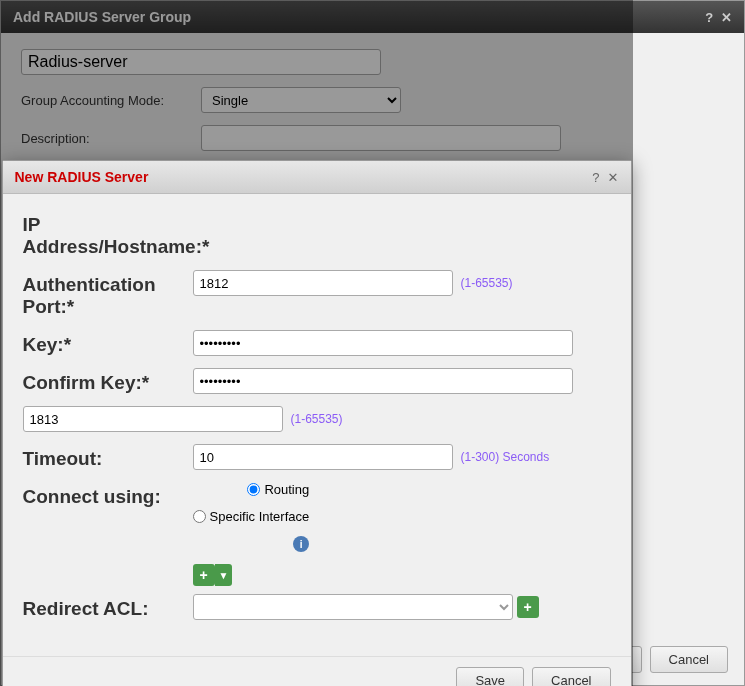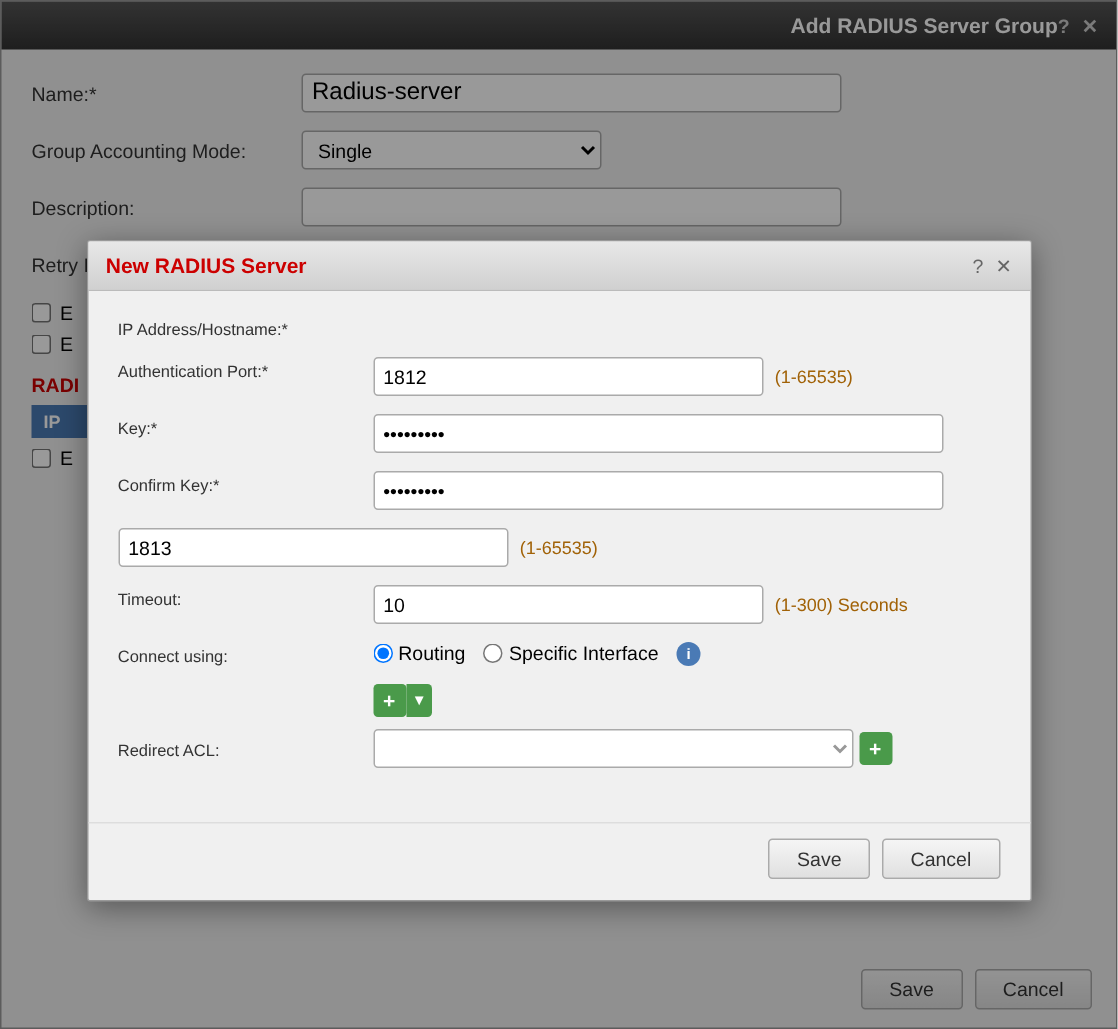--- a/index.html
+++ b/index.html
@@ -22,21 +22,21 @@
       background: #f0f0f0;
       border: 1px solid #999;
     }
 
     .bg-dialog-titlebar {
       background: linear-gradient(to bottom, #555, #333);
       color: #fff;
       padding: 8px 12px;
       display: flex;
       align-items: center;
-      justify-content: flex-end;
+      justify-content: space-between;
       font-size: 14px;
       font-weight: bold;
     }
 
     .bg-dialog-titlebar-icons {
       display: flex;
       gap: 8px;
       font-size: 13px;
       color: #ccc;
     }
@@ -125,21 +125,21 @@
       border: 1px solid #aaa;
       background: linear-gradient(to bottom, #f5f5f5, #e0e0e0);
       color: #333;
       text-align: center;
     }
 
     
     .modal-overlay {
       position: absolute;
       top: 0; left: 0;
-      width: 745px;
+      width: 633px;
       height: 686px;
       background: rgba(0,0,0,0.4);
       display: flex;
       align-items: flex-start;
       justify-content: center;
       padding-top: 160px;
     }
 
     .modal-dialog {
       background: #f0f0f0;
@@ -177,23 +177,24 @@
 
     .modal-form-row {
       display: flex;
       align-items: flex-start;
       margin-bottom: 12px;
     }
 
     .modal-form-label {
       width: 170px;
       color: #333;
-      font-size: 11px;
+      font-size: 19px;
       padding-top: 4px;
       flex-shrink: 0;
+      font-weight: bold;
     }
 
     .modal-form-input-wrap {
       flex: 1;
     }
 
     .modal-form-input {
       width: 100%;
       height: 26px;
       border: 1px solid #aaa;
@@ -220,38 +221,39 @@
       width: 260px;
       height: 26px;
       border: 1px solid #aaa;
       border-radius: 3px;
       padding: 3px 6px;
       font-size: 13px;
       background: #fff;
     }
 
     .range-hint {
-      color: #a16207;
+      color: #8b5cf6;
       font-size: 12px;
     }
 
     .full-input {
       width: 380px;
       height: 26px;
       border: 1px solid #aaa;
       border-radius: 3px;
       padding: 3px 6px;
       font-size: 13px;
       background: #fff;
     }
 
     .connect-row {
       display: flex;
-      align-items: flex-start;
+      align-items: flex-end;
       gap: 12px;
+      flex-direction: column;
     }
 
     .radio-option {
       display: flex;
       align-items: center;
       gap: 4px;
     }
 
     .radio-option input[type=radio] {
       margin: 0;
@@ -328,21 +330,20 @@
     <span>Add RADIUS Server Group</span>
     <div class="bg-dialog-titlebar-icons">
       <span>?</span>
       <span>✕</span>
     </div>
   </div>
 
   <div class="bg-dialog-body">
 
     <div class="bg-form-row">
-      <span class="bg-form-label">Name:*</span>
       <input class="bg-form-input" type="text" value="Radius-server" style="">
     </div>
 
     <div class="bg-form-row">
       <span class="bg-form-label">Group Accounting Mode:</span>
       <select class="bg-form-select">
         <option>Single</option>
       </select>
     </div>
 

